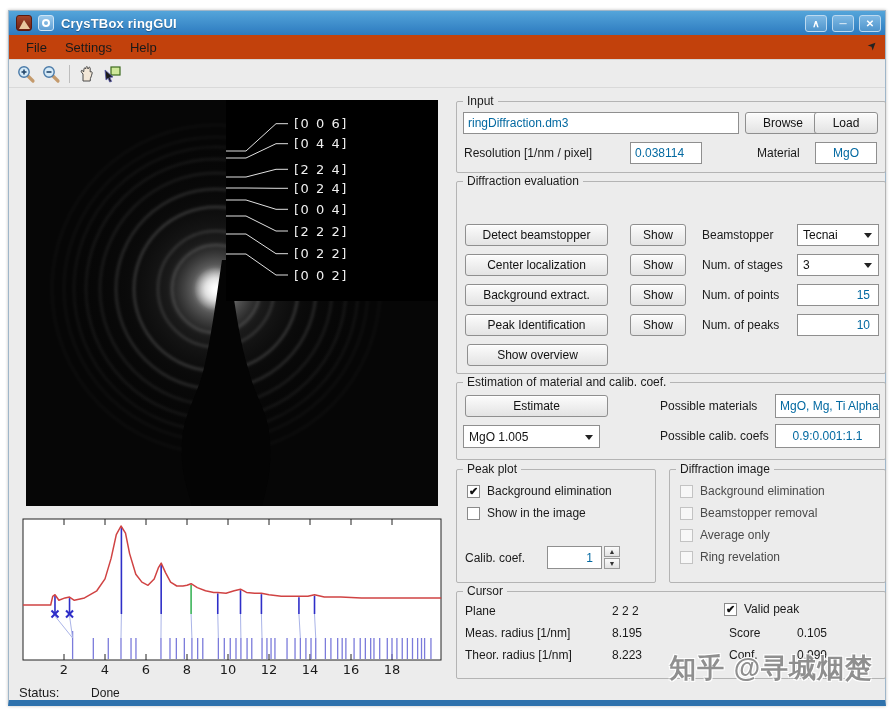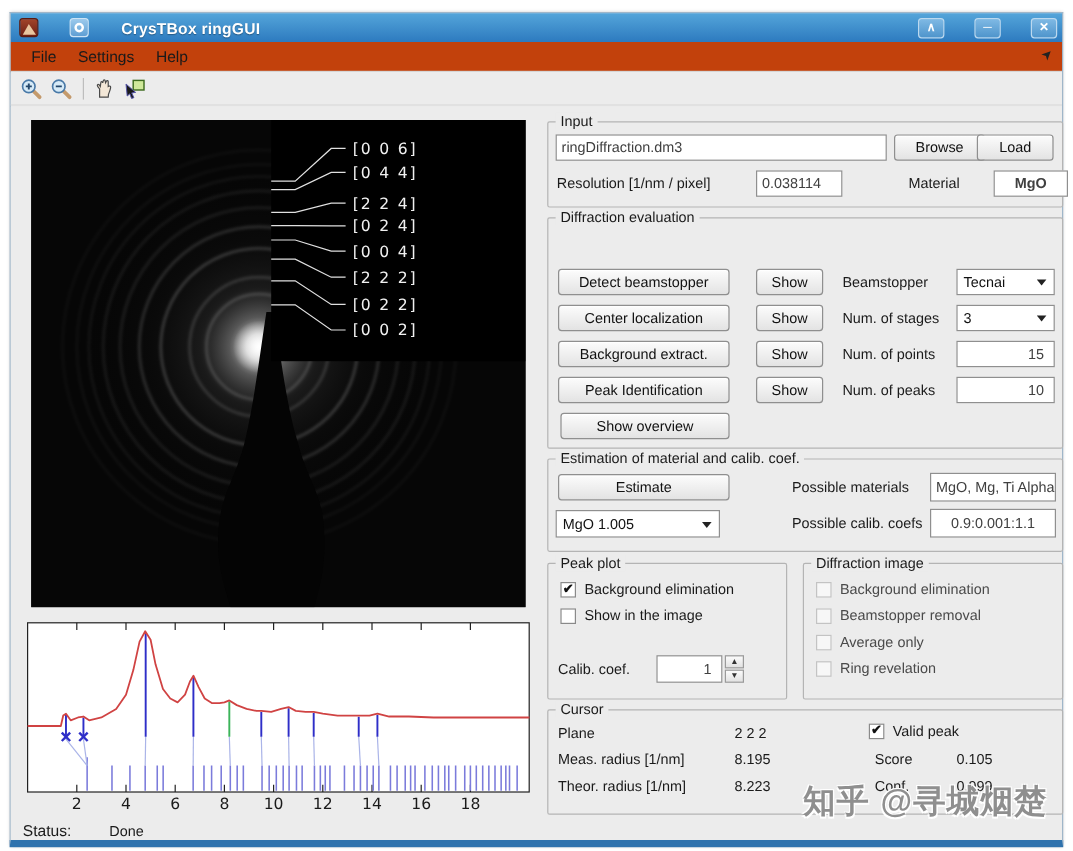--- a/index.html
+++ b/index.html
@@ -6,21 +6,21 @@
   html,body { width:894px; height:709px; background:#ffffff; font-family:"Liberation Sans",sans-serif; overflow:hidden; }
   #window {
     position:absolute; left:8px; top:10px; width:878px; height:696px;
     background:#ececec; border:1px solid #9fb6c9; border-bottom:6px solid #2f72ad;
     box-shadow:0 0 3px rgba(0,0,0,.25);
   }
   
   .titlebar {
     position:absolute; left:0; top:0; right:0; height:24px;
     background:linear-gradient(#54a5da,#2d7abf);
-    display:flex; align-items:center; padding:0 4px; color:#fff;gap:20px;
+    display:flex; align-items:center; padding:0 4px; color:#fff;
   }
   .tb-icon { width:16px; height:16px; margin:0 3px; border-radius:3px; position:relative; flex:0 0 auto; }
   .tb-icon.app { background:linear-gradient(#a2442a,#6e2014); border:1px solid #5a1a10; }
   .tb-icon.app .tri { position:absolute; left:2px; top:4px; width:0; height:0;
     border-left:5px solid transparent; border-right:6px solid transparent; border-bottom:9px solid #e9c6a0; }
   .tb-icon.ring { background:linear-gradient(#9ccaec,#5f9fd4); border:1px solid #cde4f5; }
   .tb-icon.ring .o { position:absolute; left:3px; top:3px; width:8px; height:8px; border:2.5px solid #fff; border-radius:50%; }
   .tb-title { font-size:13px; font-weight:bold; margin-left:4px; flex:1;
     text-shadow:0 1px 1px rgba(0,0,0,.35); letter-spacing:.2px; }
   .winbtn {
@@ -52,21 +52,21 @@
   
   .groupbox { position:absolute; border:1px solid #b4b4b4; border-radius:2px; }
   .gb-title { position:absolute; top:-8px; left:6px; background:#ececec; padding:0 4px; font-size:12px; color:#1a1a1a; white-space:nowrap; }
   .btn {
     position:absolute; background:linear-gradient(#fcfcfc,#e3e3e3); border:1px solid #8f8f8f;
     border-radius:3px; font-size:12px; color:#111; text-align:center;
     box-shadow:inset 0 1px 0 #fff; display:flex; align-items:center; justify-content:center;
     font-family:"Liberation Sans",sans-serif;
   }
   .field {
-    position:absolute; background:#fff; border:1px solid #8f8f8f; font-size:12px; color:#404040;
+    position:absolute; background:#fff; border:1px solid #8f8f8f; font-size:12px; color:#0369a1;
     display:flex; align-items:center; padding:0 4px; overflow:hidden; white-space:nowrap;
   }
   .field.right { justify-content:flex-end; padding-right:8px; }
   .field.center { justify-content:center; }
   .combo {
     position:absolute; background:#fff; border:1px solid #8f8f8f; font-size:12px; color:#111;
     display:flex; align-items:center; padding:0 18px 0 5px; white-space:nowrap; overflow:hidden;
   }
   .combo:after { content:""; position:absolute; right:6px; top:50%; margin-top:-2px;
     border-left:4px solid transparent; border-right:4px solid transparent; border-top:5px solid #222; }
@@ -331,21 +331,21 @@
     <div class="groupbox" style="left:447px; top:12px; width:430px; height:72px;">
       <span class="gb-title">Input</span>
       <div class="field" style="left:6px; top:10px; width:276px; height:22px;">ringDiffraction.dm3</div>
       <div class="btn" style="left:288px; top:10px; width:76px; height:22px;">Browse</div>
       <div class="btn" style="left:357px; top:10px; width:64px; height:22px;">Load</div>
       <div class="lbl" style="left:7px; top:44px;">Resolution [1/nm / pixel]</div>
       <div class="field" style="left:173px; top:40px; width:72px; height:22px;">
           <span style="display:block;width:56px;overflow:hidden;">0.038114</span>
         </div>
       <div class="lbl" style="left:300px; top:44px;">Material</div>
-      <div class="field center" style="left:371px; top:40px; width:62px; height:22px;font-weight:bold;">MgO</div>
+      <div class="field center" style="left:358px; top:40px; width:62px; height:22px;">MgO</div>
     </div>
 
     <div class="groupbox" style="left:447px; top:92px; width:430px; height:193px;">
       <span class="gb-title">Diffraction evaluation</span>
       <div id="evalRows">
           <div class="btn" style="left: 8px; top: 42px; width: 143px; height: 22px;">Detect beamstopper</div>
           <div class="btn" style="left: 173px; top: 42px; width: 56px; height: 22px;">Show</div>
           <div class="lbl" style="left: 245px; top: 46px;">Beamstopper</div>
           <div class="combo" style="left: 340px; top: 42px; width: 82px; height: 22px;">Tecnai</div>
           <div class="btn" style="left: 8px; top: 72px; width: 143px; height: 22px;">Center localization</div>

